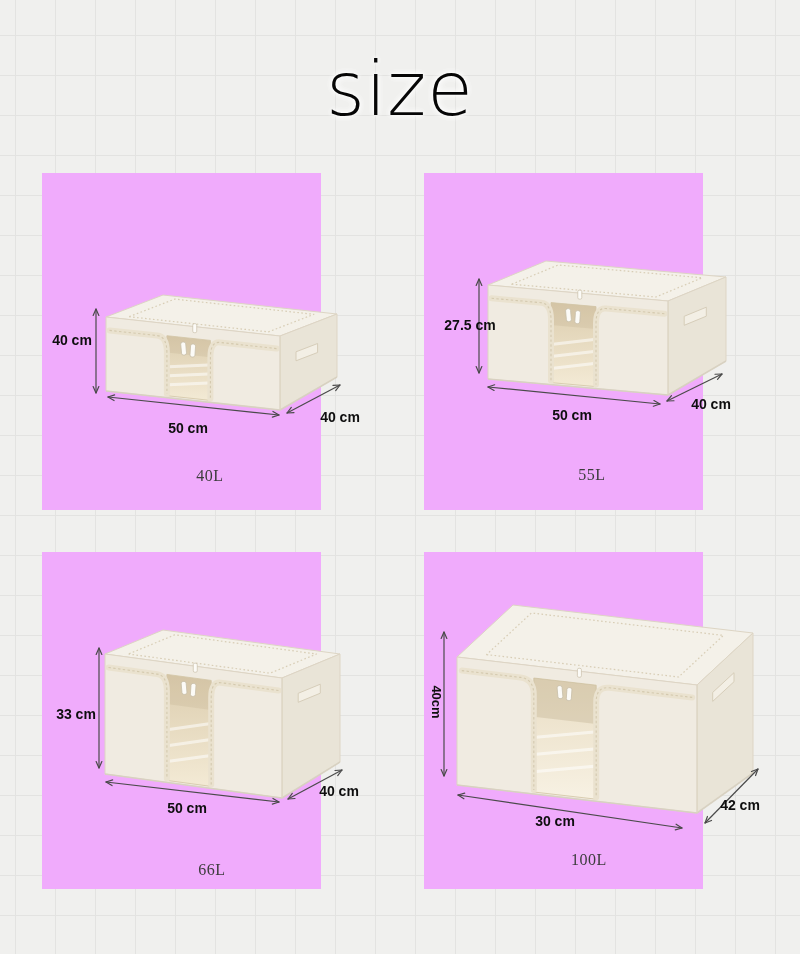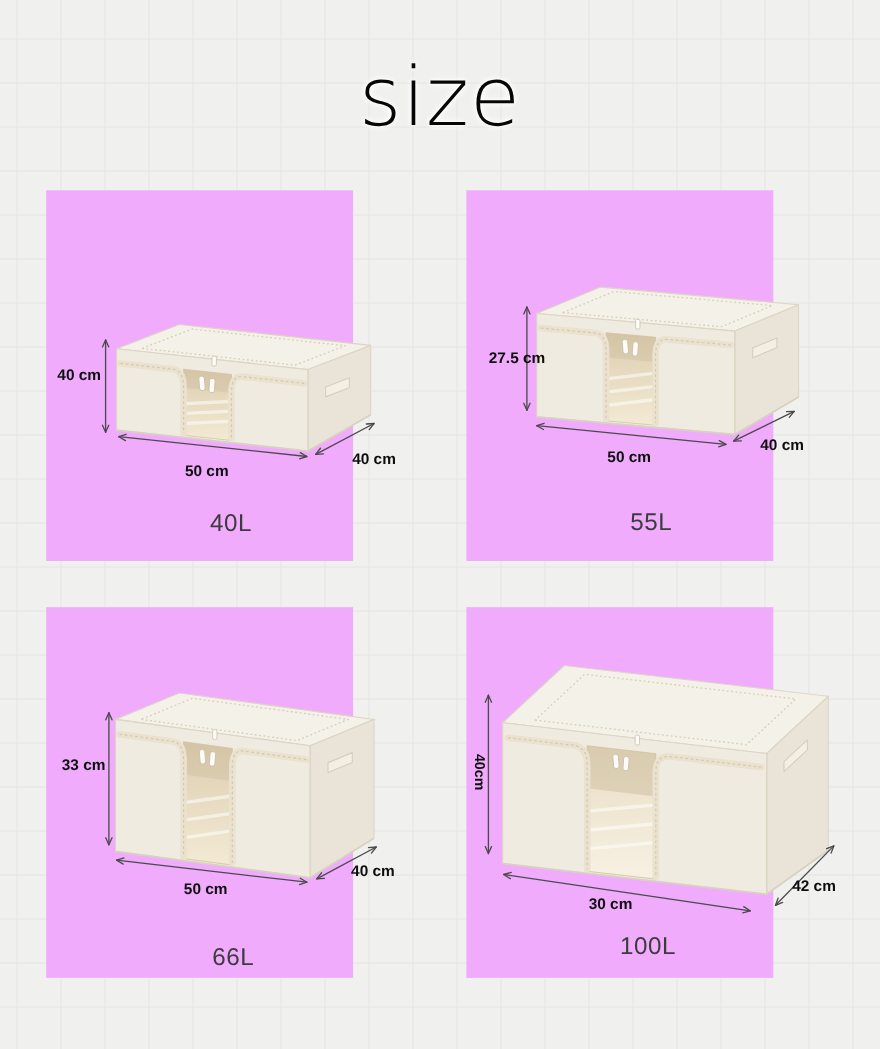--- a/index.html
+++ b/index.html
@@ -25,21 +25,21 @@
   #p2{left:42px;top:552px}
   #p3{left:424px;top:552px}
   .panel svg{position:absolute;left:0;top:0;}
   .dim-label{
     position:absolute;transform:translate(-50%,-50%);
     font-size:14px;font-weight:bold;color:#0e0e0e;white-space:nowrap;
   }
   .dim-label.rot{transform:translate(-50%,-50%) rotate(90deg);font-size:13px;}
   .volume-label{
     position:absolute;transform:translate(-50%,-50%);
-    font-size:22px;font-weight:400;color:#3c3c3c;letter-spacing:0.5px;white-space:nowrap;
+    font-size:16px;font-weight:400;color:#3c3c3c;letter-spacing:0.5px;white-space:nowrap;font-family:Liberation Serif, serif;
   }
 </style>
 </head>
 <body>
 
 <div class="title">size</div>
 
 <div class="panel" id="p0">
   <svg width="337" height="337">
       <defs>
@@ -177,21 +177,21 @@
       <line x1="237" y1="250" x2="230.97846223559173" y2="246.43053464062123" stroke="#4a4a4a" stroke-width="1.2" stroke-linecap="round"></line>
       <line x1="237" y1="250" x2="230.32286956602218" y2="252.1014112323977" stroke="#4a4a4a" stroke-width="1.2" stroke-linecap="round"></line>
       <line x1="64" y1="230" x2="70.02153776440828" y2="233.56946535937877" stroke="#4a4a4a" stroke-width="1.2" stroke-linecap="round"></line>
       <line x1="64" y1="230" x2="70.67713043397781" y2="227.8985887676023" stroke="#4a4a4a" stroke-width="1.2" stroke-linecap="round"></line>
       <line x1="246" y1="247" x2="300" y2="218" stroke="#4a4a4a" stroke-width="1.2"></line>
       <line x1="300" y1="218" x2="293.01855978517824" y2="218.50940408996146" stroke="#4a4a4a" stroke-width="1.2" stroke-linecap="round"></line>
       <line x1="300" y1="218" x2="295.7194724366477" y2="223.5386897168357" stroke="#4a4a4a" stroke-width="1.2" stroke-linecap="round"></line>
       <line x1="246" y1="247" x2="252.98144021482176" y2="246.49059591003854" stroke="#4a4a4a" stroke-width="1.2" stroke-linecap="round"></line>
       <line x1="246" y1="247" x2="250.28052756335225" y2="241.4613102831643" stroke="#4a4a4a" stroke-width="1.2" stroke-linecap="round"></line>
     </svg>
-  <div class="dim-label" style="left: 34px; top: 143px;">33 cm</div>
+  <div class="dim-label" style="left: 34px; top: 162px;">33 cm</div>
   <div class="dim-label" style="left: 145px; top: 256px;">50 cm</div>
   <div class="dim-label" style="left: 297px; top: 239px;">40 cm</div>
   <div class="volume-label" style="left: 170px; top: 318px;">66L</div>
 </div>
 
 <div class="panel" id="p3">
   <svg width="337" height="337">
       <defs>
         <linearGradient id="wg3" x1="0" y1="0" x2="0" y2="1">
           <stop offset="0%" stop-color="#e9ddc3"></stop>

